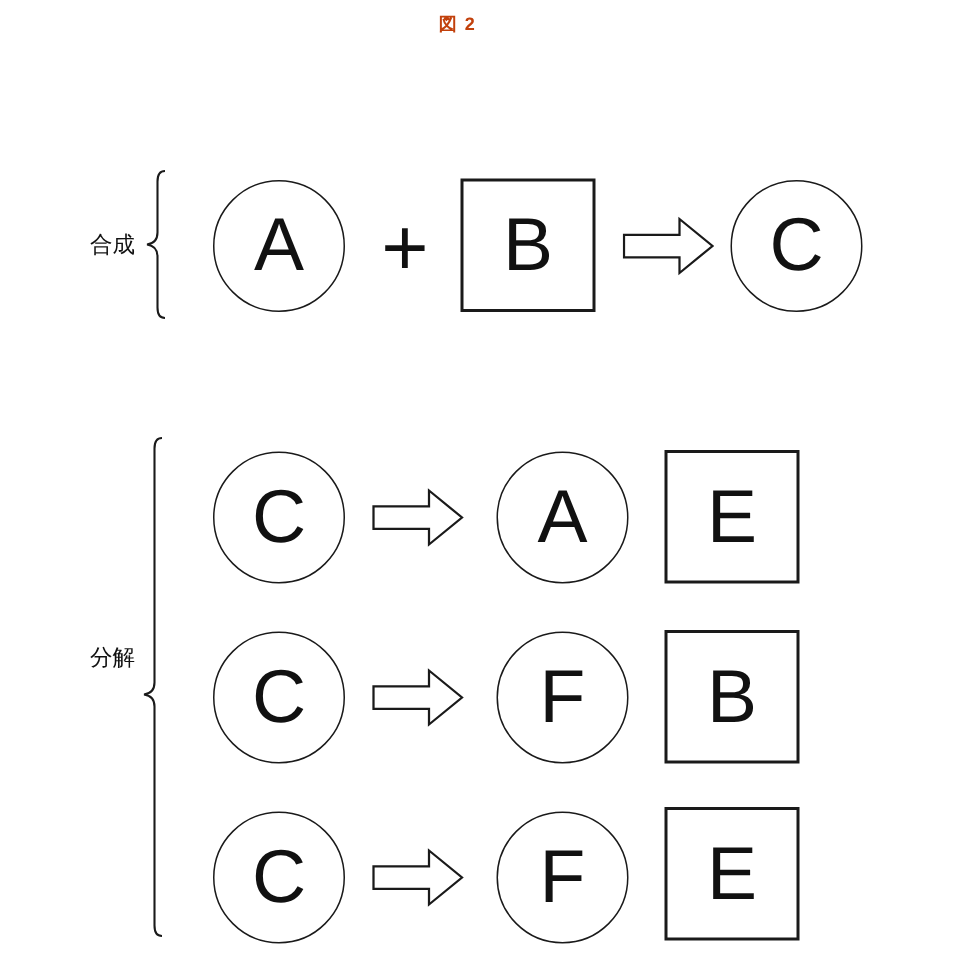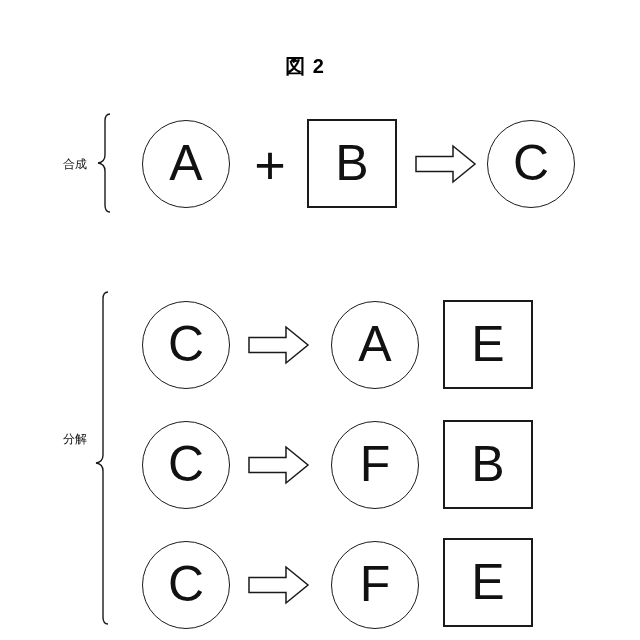--- a/index.html
+++ b/index.html
@@ -9,27 +9,26 @@
     height: 640px;
     background: #ffffff;
     font-family: "Liberation Sans", sans-serif;
     color: #111111;
     overflow: hidden;
   }
   .abs { position: absolute; }
   .figure-title {
     left: 241px; top: 8px; width: 128px; height: 22px;
     text-align: center;
-    font-size: 20px; font-weight: bold; letter-spacing: 1px;
-    color: #000000;
-    margin-top: 45px;
+    font-size: 12px; font-weight: bold; letter-spacing: 1px;
+    color: #c2410c;
   }
   .group-label {
     width: 34px; height: 18px;
-    font-size: 12px; line-height: 18px;
+    font-size: 15px; line-height: 18px;
     text-align: center; color: #111111;
     white-space: nowrap;
   }
   .shape {
     box-sizing: border-box;
     display: flex; align-items: center; justify-content: center;
     background: #ffffff;
   }
   .circle {
     width: 88px; height: 88px;

